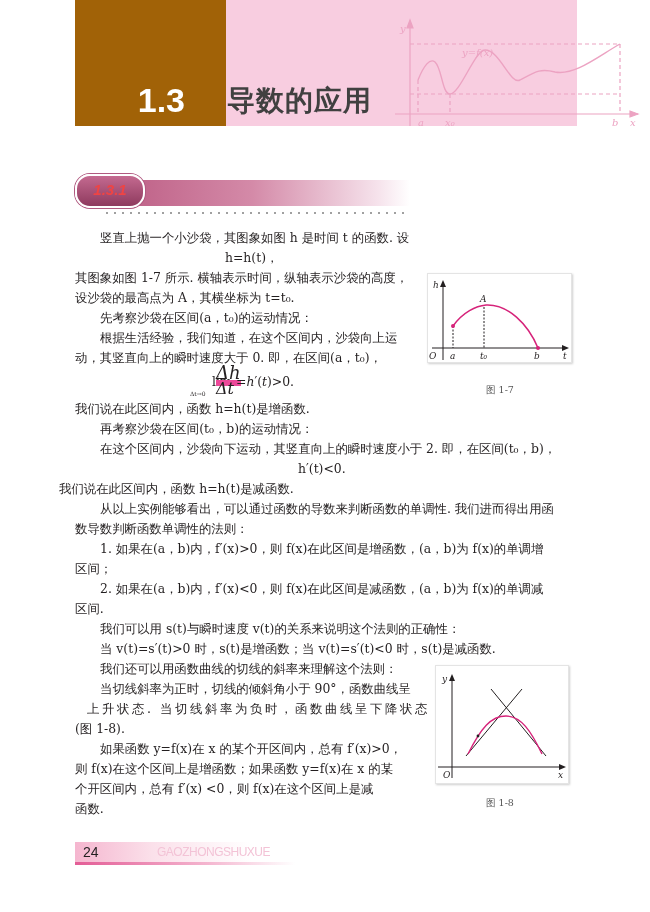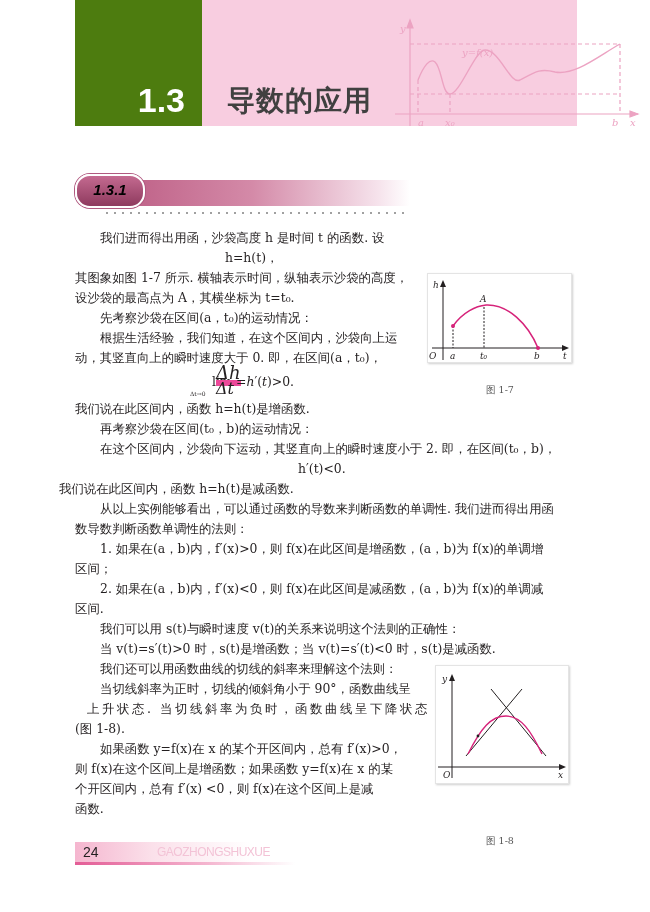--- a/index.html
+++ b/index.html
@@ -1,34 +1,34 @@
 <!DOCTYPE html>
 <html><head>
 <meta charset="utf-8">
 <style>
   html, body { margin:0; padding:0; background:#ffffff; }
   body { width:650px; height:912px; position:relative; overflow:hidden;
          font-family:"DejaVu Serif","Liberation Serif",serif; color:#231f20; }
   .abs { position:absolute; }
   
   #hdr { left:75px; top:0; width:502px; height:126px; background:#f8cde0; }
-  #hdr-block { left:0; top:0; width:127px; height:126px; background:#4d7c0f; }
+  #hdr-block { left:0; top:0; width:151px; height:126px; background:#a16207; }
   #hdr-num { left:0; width:110px; top:83px; text-align:right; color:#ffffff;
              font-family:"Liberation Sans","DejaVu Sans",sans-serif; font-weight:bold; font-size:34px; line-height:34px; }
   #hdr-title { left:152px; top:84px; font-size:28px; font-weight:bold; line-height:34px; color:#404040;
                font-family:"DejaVu Serif","Liberation Serif",serif; letter-spacing:1px; }
   #hdr-graph { left:315px; top:10px; width:250px; height:116px; }
 
   
   #sec { left:75px; top:170px; width:340px; height:50px; }
   #sec-bar { left:20px; top:10px; width:315px; height:26px;
              background:linear-gradient(to right,#b9577f 0%,#d48aa8 50%,#f6e3ec 90%,#ffffff 100%); }
   #sec-pill { left:0; top:4px; width:66px; height:30px; border-radius:15px;
               background:linear-gradient(#c46a90,#8e3a5e); border:2px solid #ffffff; box-shadow:0 0 0 1px #b15a80; }
-  #sec-num { left:0; top:4px; width:70px; text-align:center; color:#000000; font-style:italic; font-weight:bold;
+  #sec-num { left:0; top:4px; width:70px; text-align:center; color:#ef4444; font-style:italic; font-weight:bold;
              font-family:"Liberation Sans","DejaVu Sans",sans-serif; font-size:15px; line-height:32px; }
   #sec-title { left:76px; top:10px; color:#231f20; font-weight:bold; font-size:15px; line-height:26px;
                font-family:"DejaVu Sans","Liberation Sans",sans-serif; }
   #sec-dots { left:28px; top:42px; width:305px; height:2px;
               background-image:radial-gradient(circle,#a0a0a0 0.8px,transparent 1px); background-size:8px 2px; }
 
   .ln { position:absolute; font-size:12.4px; line-height:16px; white-space:nowrap; color:#231f20; }
   i.m { font-family:"DejaVu Serif","Liberation Serif",serif; font-style:italic; }
 
   .fig { position:absolute; background:#ffffff; border:1px solid #e4e4e4; box-shadow:1px 1px 2px #cfcfcf; }
@@ -71,21 +71,21 @@
 </div>
 
 <div id="sec" class="abs">
   <div id="sec-bar" class="abs"></div>
   <div id="sec-pill" class="abs"></div>
   <div id="sec-num" class="abs">1.3.1</div>
   <div id="sec-dots" class="abs"></div>
 </div>
 
 <div>
-  <div class="ln" style="left:100px;top:230px;">我们进而得出用函，沙袋高度 h 是时间 t 的函数. 设</div>
+  <div class="ln" style="left:100px;top:230px;">竖直上抛一个小沙袋，其图象如图 h 是时间 t 的函数. 设</div>
   <div class="ln" style="left:225px;top:250px;">h=h(t)，</div>
   <div class="ln" style="left:75px;top:270px;">其图象如图 1-7 所示. 横轴表示时间，纵轴表示沙袋的高度，</div>
   <div class="ln" style="left:75px;top:290px;">设沙袋的最高点为 A，其横坐标为 t=t₀.</div>
   <div class="ln" style="left:100px;top:310px;">先考察沙袋在区间(a，t₀)的运动情况：</div>
   <div class="ln" style="left:100px;top:330px;">根据生活经验，我们知道，在这个区间内，沙袋向上运</div>
   <div class="ln" style="left:75px;top:350px;">动，其竖直向上的瞬时速度大于 0. 即，在区间(a，t₀)，</div>
 
   <div class="abs" style="left:192px;top:366px;width:140px;height:34px;">
     <span class="abs" style="left:0;top:8px;font-size:12.4px;margin-left:20px;">lim</span>
     <span class="abs" style="left:-2px;top:24px;font-size:6px;">Δt→0</span>
@@ -151,20 +151,20 @@
     </g>
     <polygon points="16,8 13,15 19,15" fill="#231f20"></polygon>
     <polygon points="130,101 123,98 123,104" fill="#231f20"></polygon>
     <path d="M32,88 C45,62 55,50 70,50 C85,50 95,65 106,88" stroke="#d6237a" stroke-width="1.4" fill="none"></path>
     <circle cx="42" cy="70" r="1.4" fill="#231f20"></circle>
     <text x="6" y="16" font-size="9" font-style="italic" fill="#231f20">y</text>
     <text x="7" y="112" font-size="9" font-style="italic" fill="#231f20">O</text>
     <text x="122" y="112" font-size="9" font-style="italic" fill="#231f20">x</text>
   </svg>
 </div>
-<div class="cap" style="left:460px;top:797px;width:80px;margin-top:38px;">图 1-8</div>
+<div class="cap" style="left:460px;top:797px;width:80px;">图 1-8</div>
 
 <div id="footer" class="abs">
   <div id="footer-grad" class="abs"></div>
   <div id="footer-line" class="abs"></div>
   <div id="page-num" class="abs">24</div>
   <div id="footer-txt" class="abs">GAOZHONGSHUXUE</div>
 </div>
 
 </body></html>

